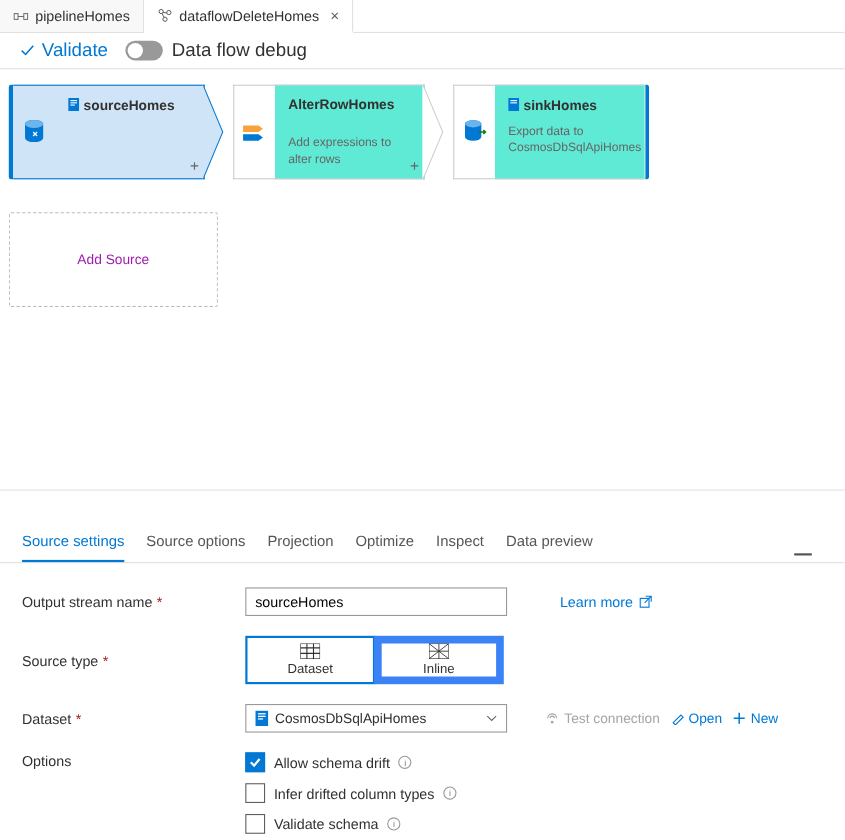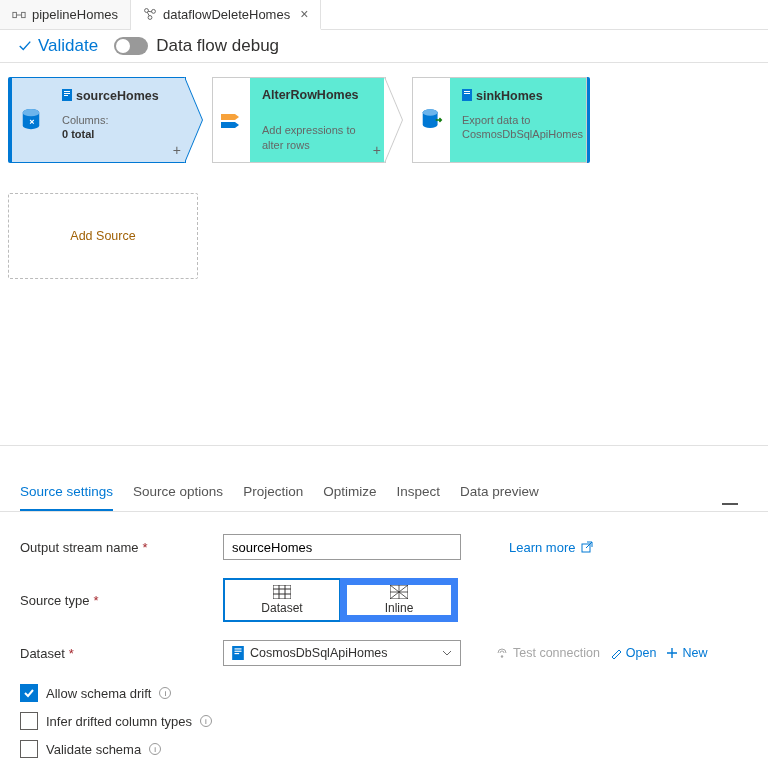--- a/index.html
+++ b/index.html
@@ -40,21 +40,21 @@
 
 .chev-r { position: relative; width: 20px; }
 .chev-r::before { content: ""; position: absolute; left: -1px; top: 0; border-top: 43px solid transparent; border-bottom: 43px solid transparent; border-left: 18px solid #0078d4; }
 .chev-r::after { content: ""; position: absolute; left: -2px; top: 0; border-top: 43px solid transparent; border-bottom: 43px solid transparent; border-left: 18px solid #cfe4f7; }
 .chev-r.plain::before { border-left-color: #ccc; }
 .chev-r.plain::after { border-left-color: #fff; }
 
 .plus-add { position: absolute; bottom: 4px; right: 4px; color: #666; font-size: 14px; cursor: pointer; z-index: 5; }
 
 
-.add-source { margin-top: 30px; width: 190px; height: 86px; border: 1px dashed #bbb; color: #a16207; display: flex; align-items: center; justify-content: center; border-radius: 2px; cursor: pointer; font-size: 12.5px; }
+.add-source { margin-top: 30px; width: 190px; height: 86px; border: 1px dashed #bbb; color: #a21caf; display: flex; align-items: center; justify-content: center; border-radius: 2px; cursor: pointer; font-size: 12.5px; }
 
 
 .panel-tabs { display: flex; gap: 20px; padding: 32px 20px 0; border-top: 1px solid #e1e1e1; border-bottom: 1px solid #e1e1e1; margin-top: 136px; }
 .panel-tab { padding: 6px 0 10px; font-size: 13.5px; color: #555; cursor: pointer; border-bottom: 2px solid transparent; }
 .panel-tab.active { color: #0078d4; border-bottom-color: #0078d4; font-weight: 500; }
 
 .form { padding: 20px 20px 20px 20px; }
 .form-row { display: flex; align-items: center; margin-bottom: 16px; font-size: 13px; min-height: 30px; gap: 18px; }
 .form-label { width: 185px; color: #323130; display: flex; align-items: center; gap: 4px; }
 .req { color: #a4262c; }
@@ -133,24 +133,20 @@
             <path d="M7 16 l4 -4 m0 4 l-4 -4" stroke="#fff" stroke-width="1.2" fill="none" transform="translate(4,2)"></path>
           </svg>
       </div>
       <div class="node-box">
         <div><svg class="mini-svg" width="10" height="12" viewBox="0 0 10 12" style="display:inline;vertical-align:-1px;margin-right:4px">
               <rect x="0" y="0" width="10" height="12" fill="#0078d4"></rect>
               <rect x="2" y="2" width="6" height="1" fill="#fff"></rect>
               <rect x="2" y="4" width="6" height="1" fill="#fff"></rect>
               <rect x="2" y="6" width="4" height="1" fill="#fff"></rect>
             </svg><span class="node-title">sourceHomes</span></div>
-        <div>
-          <div class="node-sub">Columns:</div>
-          <div class="node-sub" style="font-weight:600;color:#323130">0 total</div>
-        </div>
         <span class="plus-add">+</span>
       </div>
       <div class="chev-r"></div>
     </div>
 
     <div class="node-group" style="margin-left:6px">
       <div class="icon-well plain" style="border-left:1px solid #ccc">
         <svg width="24" height="20" viewBox="0 0 24 20">
             <path d="M1 4 h14 l4 3 l-4 3 h-14" fill="#f7a23b"></path>
             <path d="M1 12 h14 l4 3 l-4 3 h-14" fill="#0078d4"></path>
@@ -282,20 +278,21 @@
       <div class="new">
         <svg width="12" height="12" viewBox="0 0 12 12">
             <path d="M6 1 v10 M1 6 h10" stroke="#0078d4" stroke-width="1.4"></path>
           </svg>
         <span>New</span>
       </div>
     </div>
   </div>
 
   <div class="form-row" style="align-items:flex-start">
+    <div class="form-label">Options</div>
     <div>
       <div class="checkbox-row">
         <div class="cbx checked">
             <svg width="12" height="12" viewBox="0 0 12 12">
               <path d="M2 6 L5 9 L10 3" stroke="#fff" stroke-width="2" fill="none"></path>
             </svg>
           </div>
         <span>Allow schema drift</span>
         <span class="info-ic">i</span>
       </div>

